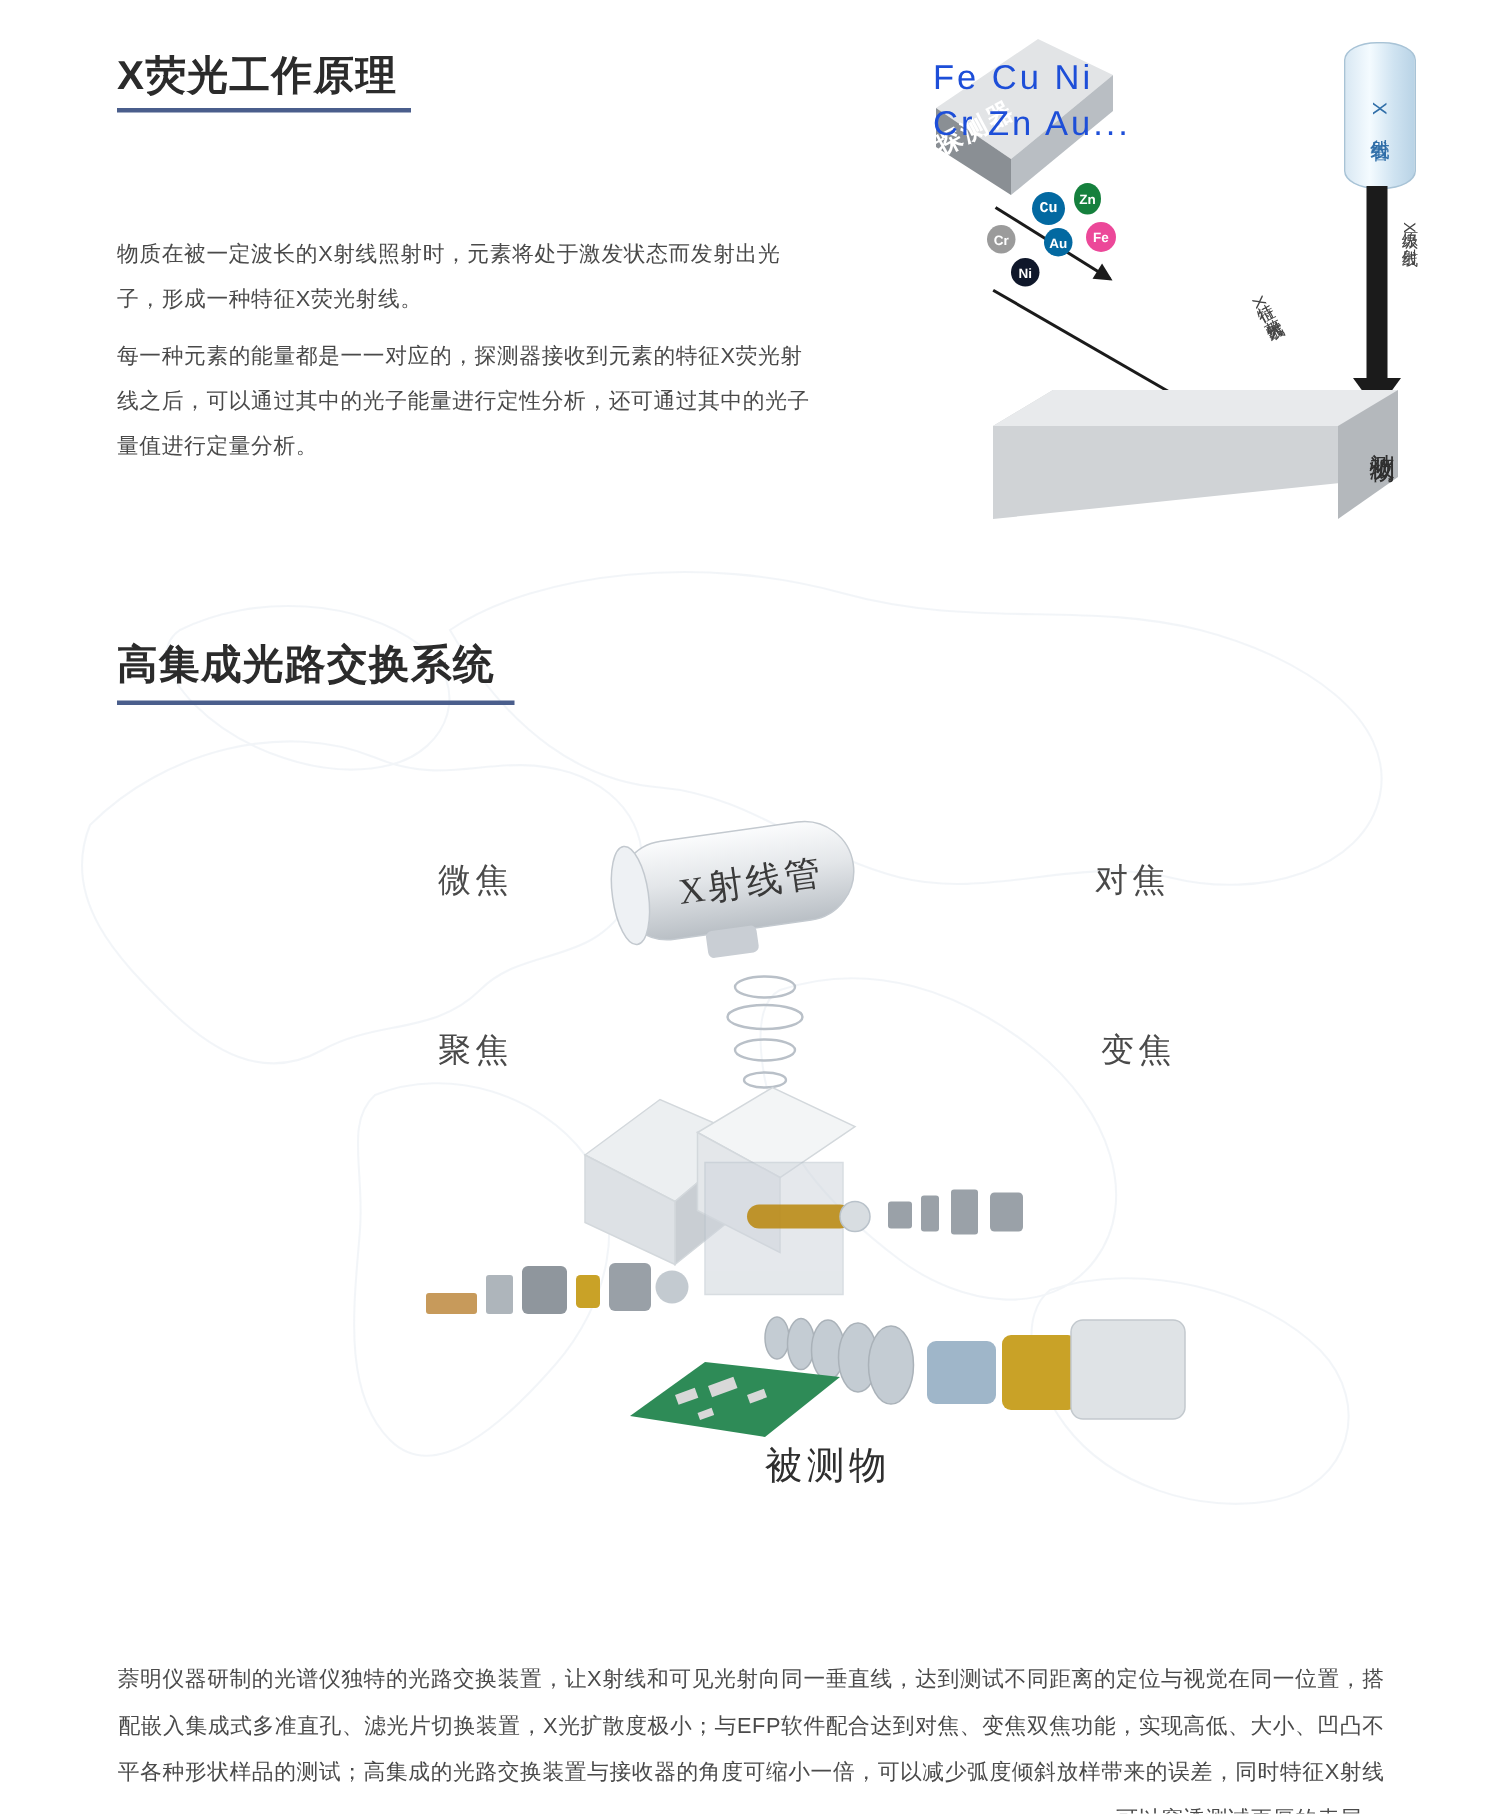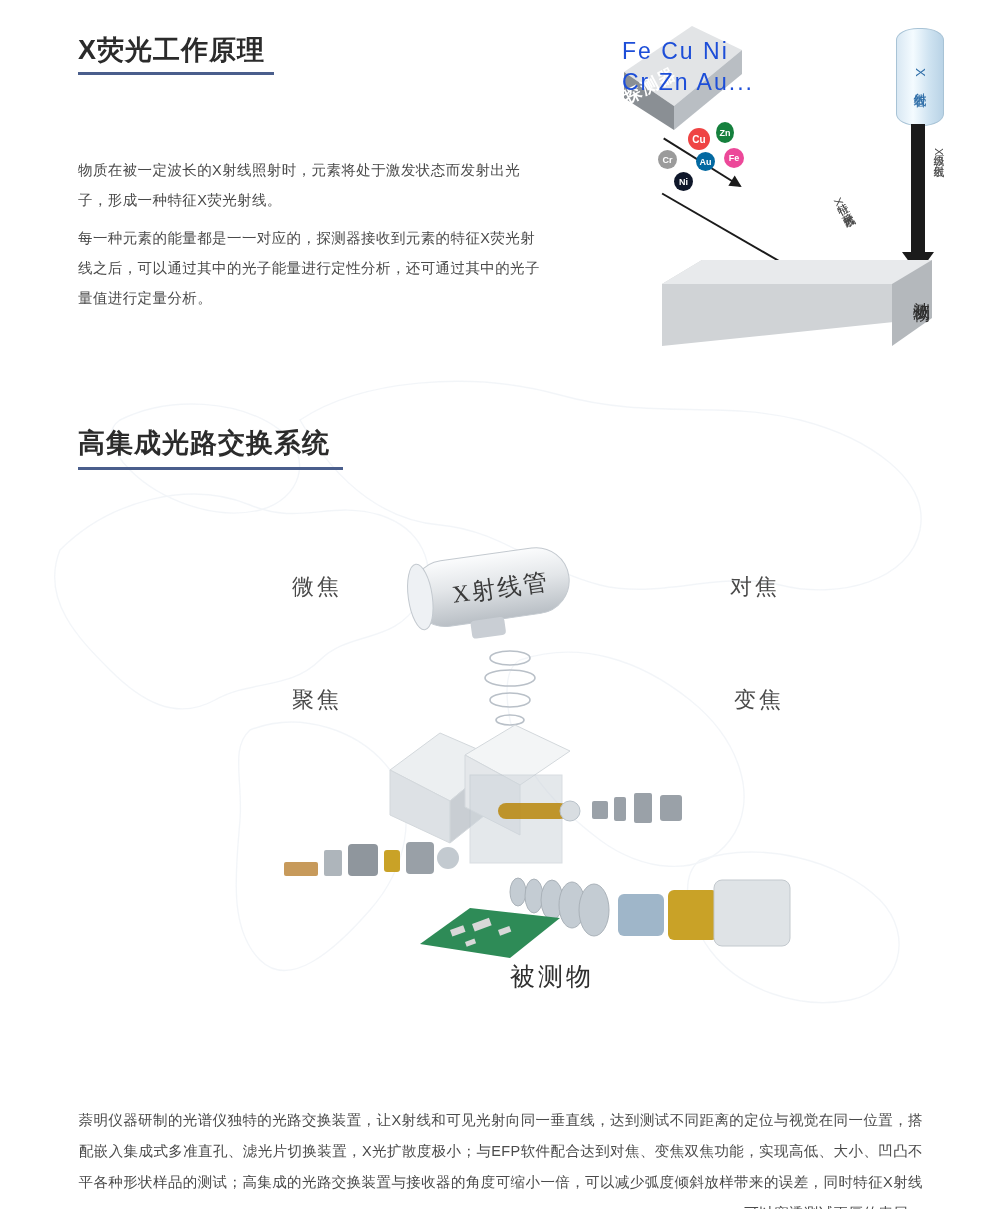--- a/index.html
+++ b/index.html
@@ -143,21 +143,21 @@
   <div class="xtube">
     <span>X 射线管</span>
   </div>
   <div class="arrow-down"></div>
   <div class="lbl-primary">原级X射线</div>
 
   <div class="beam" style="left:205px;top:265px;width:165px;transform:rotate(-150deg);"></div>
   <div class="beam" style="left:140px;top:175px;width:90px;transform:rotate(-148deg);"></div>
   <div class="lbl-char">特征X荧光射线</div>
 
-  <div class="elem" style="left:88px;top:118px;background:#ef4444;">Cu</div>
+  <div class="elem" style="left:88px;top:118px;background:#0369a1;font-family:Liberation Mono, monospace;">Cu</div>
   <div class="elem" style="left:116px;top:112px;width:18px;height:21px;font-size:9px;background:#15803d;">Zn</div>
   <div class="elem" style="left:58px;top:140px;width:19px;height:19px;font-size:9px;background:#9b9b9b;">Cr</div>
   <div class="elem" style="left:96px;top:142px;width:19px;height:19px;font-size:9px;background:#0369a1;">Au</div>
   <div class="elem" style="left:124px;top:138px;width:20px;height:20px;font-size:9px;background:#ec4899;">Fe</div>
   <div class="elem" style="left:74px;top:162px;width:19px;height:19px;font-size:9px;background:#0f172a;">Ni</div>
 
   <svg class="sample" viewBox="0 0 270 86">
     <polygon points="0,24 40,0 270,0 270,58 0,86" fill="#d0d3d6"></polygon>
     <polygon points="0,24 270,24 270,0 40,0" fill="#e8eaec"></polygon>
     <polygon points="230,24 270,0 270,58 230,86" fill="#b4b8bc"></polygon>

